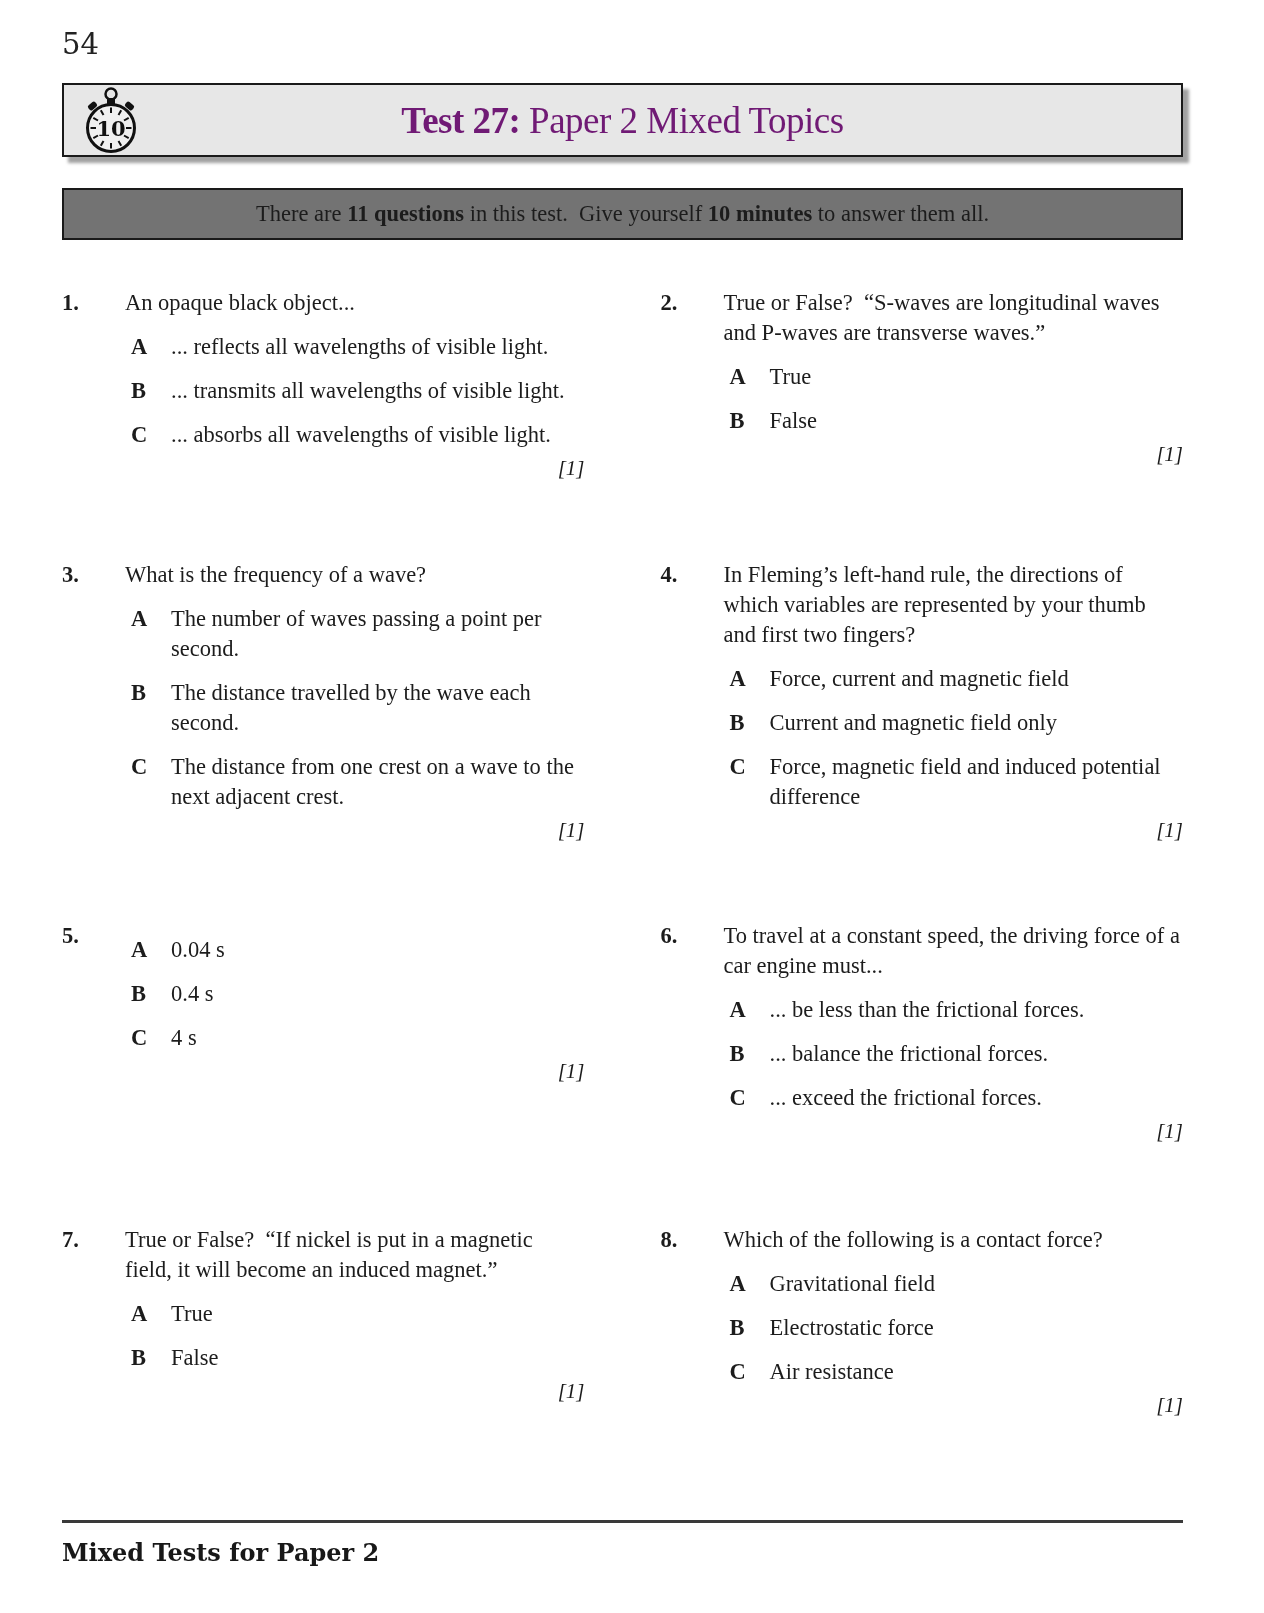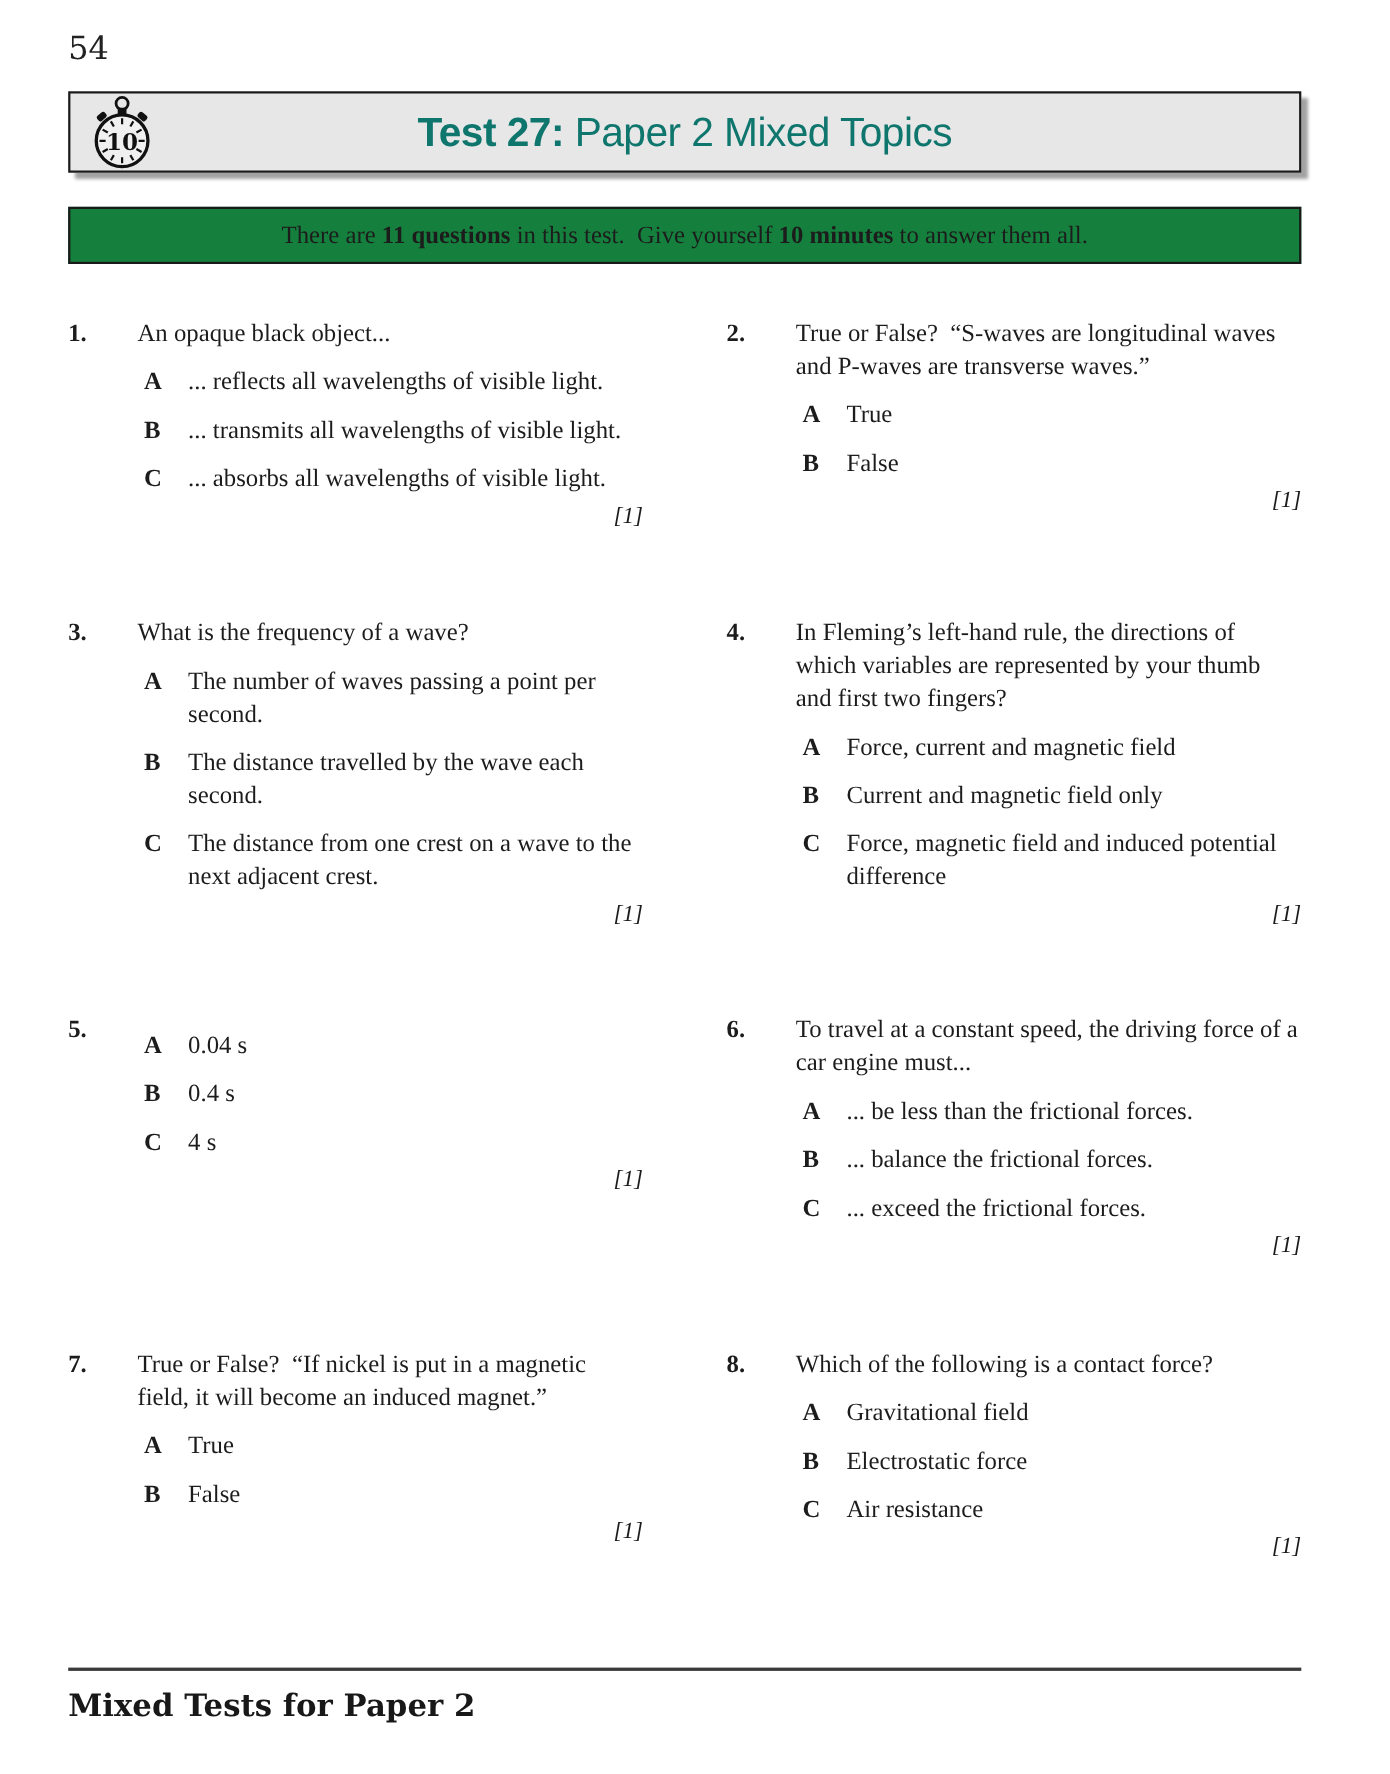--- a/index.html
+++ b/index.html
@@ -30,33 +30,33 @@
     border:2px solid #1a1a1a;
     box-shadow:6px 6px 3px #a2a2a2;
     display:flex;align-items:center;justify-content:center;
   }
   .timer{
     position:absolute;left:16px;top:1px;
     width:62px;height:68px;
     display:flex;align-items:center;justify-content:center;
   }
   .title{
-    font-family:Liberation Sans, sans-serif;
-    font-size:37px;line-height:1;color:#0f766e;
+    font-family:Liberation Serif, serif;
+    font-size:37px;line-height:1;color:#701a75;
     letter-spacing:-0.5px;
   }
   .title-bold{font-weight:bold;}
   
   .instruction-box{
     margin-top:31px;
     height:48px;
     border:2px solid #1a1a1a;
     display:flex;align-items:center;justify-content:center;
     font-size:22.5px;
-    background:#15803d;
+    background:#737373;
   }
   .instruction-box b{font-weight:bold;}
   
   .questions-grid{
     margin-top:48px;
     display:grid;
     grid-template-columns:1fr 1fr;
     column-gap:76px;
     grid-template-rows:272px 361px 304px auto;
   }
@@ -82,21 +82,21 @@
   }
   
   .footer{
     margin-top:auto;
     margin-bottom:46px;
     border-top:3px solid #3a3a3a;
     padding-top:15px;
     display:flex;align-items:baseline;justify-content:space-between;
     font-family:"DejaVu Serif", serif;
   }
-  .footer-left{font-size:28px;font-weight:bold;color:#181818;}
+  .footer-left{font-size:24px;font-weight:bold;color:#181818;}
   .footer-right{font-size:21px;color:#222;}
 </style>
 </head>
 <body>
 
 <div class="page">
 
   <div class="page-number">54</div>
 
   <div class="header-box">

